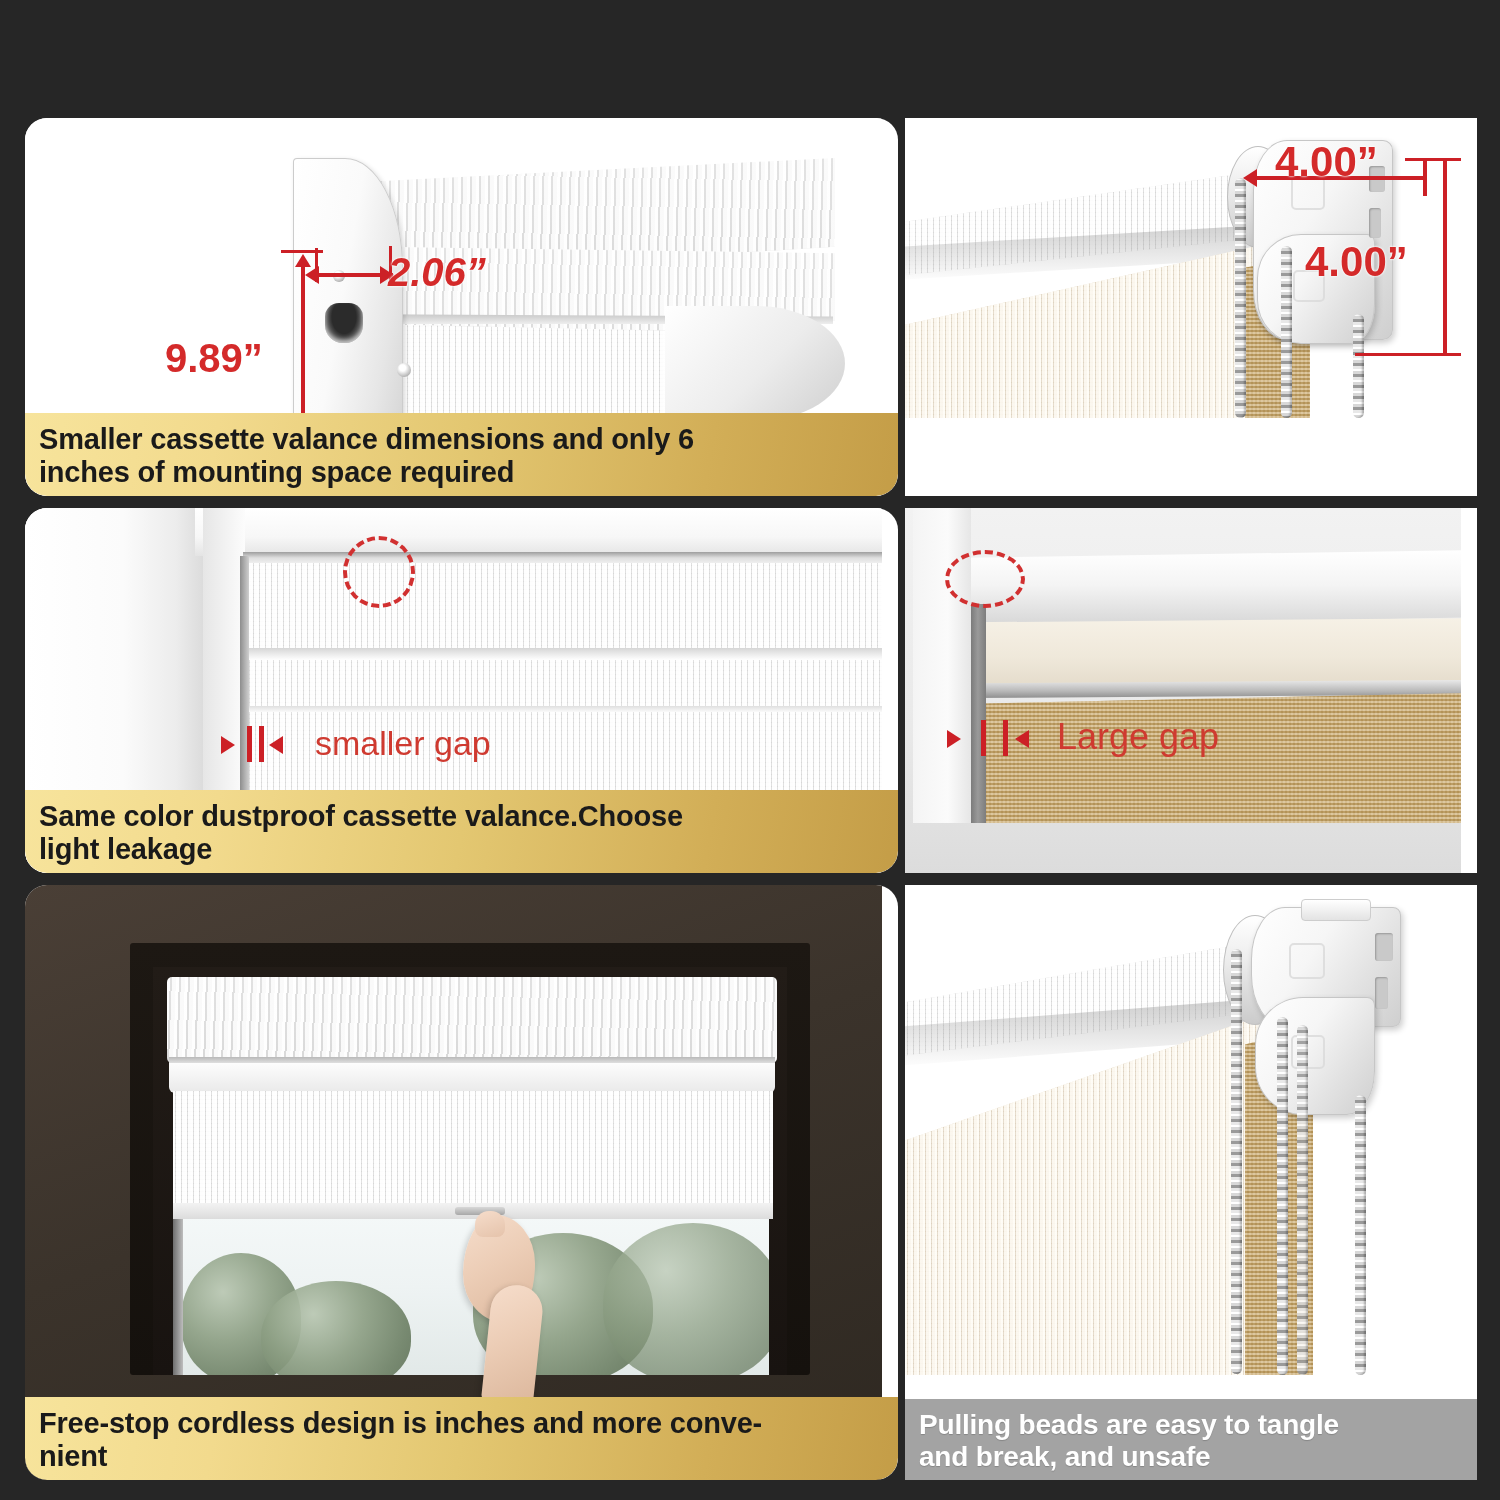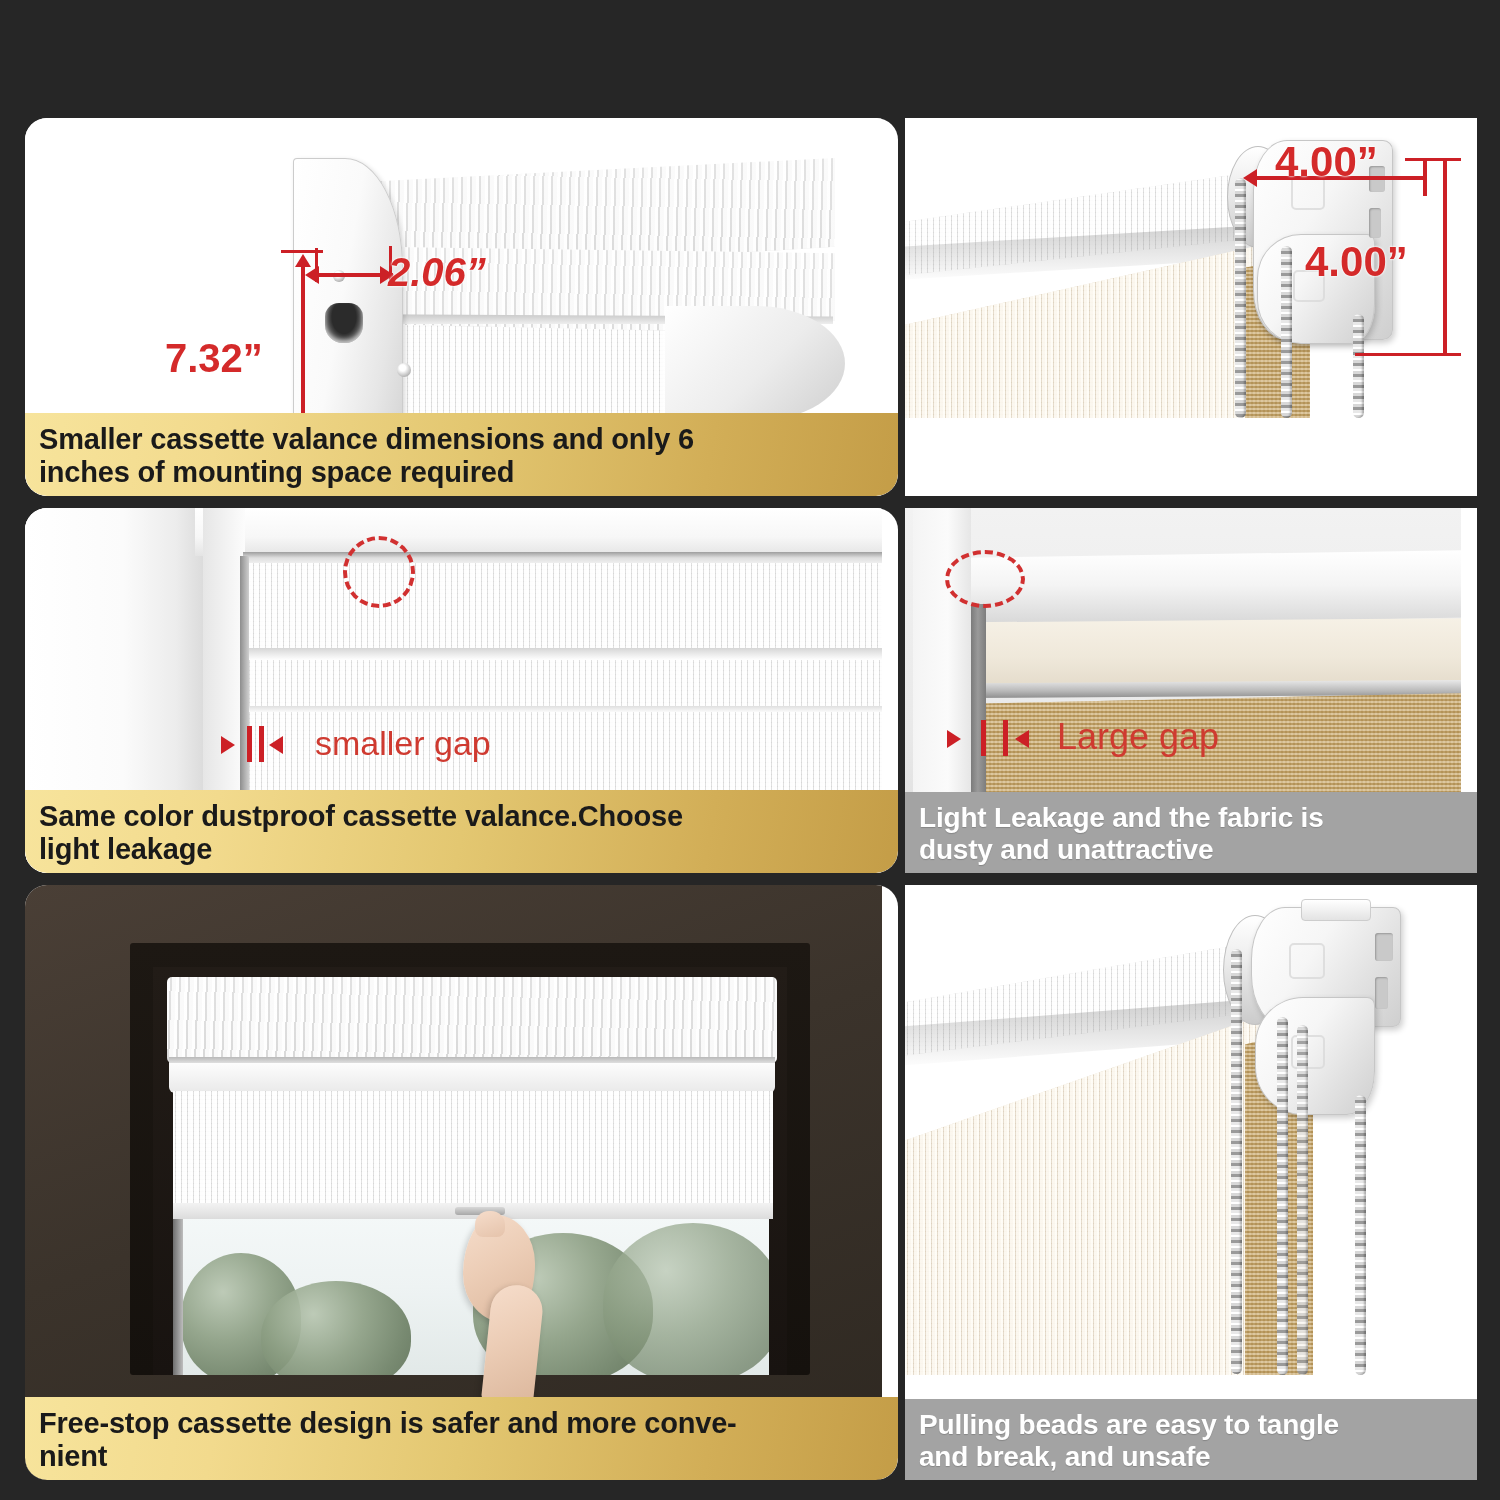--- a/index.html
+++ b/index.html
@@ -257,21 +257,21 @@
       <div class="arrow-r" style="left:355px; top:148px;"></div>
       <div class="dimline" style="left:290px; top:130px; width:3px; height:34px;"></div>
       <div class="dimline" style="left:364px; top:128px; width:3px; height:36px;"></div>
       <div class="dimlabel" style="left:363px; top:132px; font-size:40px;font-style:italic;">2.06”</div>
 
       <div class="dimline" style="left:276px; top:148px; width:4px; height:190px;"></div>
       <div class="arrow-u" style="left:270px; top:136px;"></div>
       <div class="arrow-d" style="left:270px; top:330px;"></div>
       <div class="dimline" style="left:256px; top:132px; width:42px; height:3px;"></div>
       <div class="dimline" style="left:256px; top:340px; width:42px; height:3px;"></div>
-      <div class="dimlabel" style="left:140px; top:218px; font-size:40px;">7.32”</div>
+      <div class="dimlabel" style="left:140px; top:218px; font-size:40px;">9.89”</div>
     </div>
 
     <div class="caption gold">Smaller cassette valance dimensions and only 6
 inches of mounting space required</div>
   </div>
 
   <div class="panel right row1">
     <div class="photo" style="height:100%;">
       <div class="bg-white"></div>
 
@@ -382,22 +382,20 @@
 
       <div class="dash-circle" style="left:40px; top:42px; width:80px; height:58px;"></div>
 
       <div class="arrow-r" style="left:42px; top:222px;"></div>
       <div class="gaptick" style="left:76px; top:212px; height:36px;"></div>
       <div class="gaptick" style="left:98px; top:212px; height:36px;"></div>
       <div class="arrow-l" style="left:110px; top:222px; border-right-color:#cc2026;"></div>
       <div class="gaptext" style="left:152px; top:208px; font-size:36px;">Large gap</div>
     </div>
 
-    <div class="caption gray">Light Leakage and the fabric is
-dusty and unattractive</div>
   </div>
 
   <div class="panel left row3">
     <div class="photo" style="height:100%;">
       <div class="wall"></div>
 
       <div class="recess" style="left:105px; top:58px; width:680px; height:432px; border-radius:3px;"></div>
       <div style="position:absolute; left:128px; top:82px; width:634px; height:408px;
                   background:linear-gradient(180deg,#221c17 0%,#181310 100%);"></div>
 
@@ -429,21 +427,21 @@
                   background:linear-gradient(180deg,#d8d8d8,#a8a8a8); border-radius:3px;"></div>
 
       <div class="hand" style="left:438px; top:330px; width:72px; height:108px;"></div>
       <div class="hand" style="left:462px; top:400px; width:52px; height:118px;
                   border-radius:28px 28px 6px 6px; transform:rotate(6deg);"></div>
       <div style="position:absolute; left:450px; top:326px; width:30px; height:26px;
                   background:linear-gradient(160deg,#f6ddcb,#e5c3ab);
                   border-radius:14px 14px 8px 8px;"></div>
     </div>
 
-    <div class="caption gold">Free-stop cassette design is safer and more conve-
+    <div class="caption gold">Free-stop cordless design is inches and more conve-
 nient</div>
   </div>
 
   <div class="panel right row3">
     <div class="photo" style="height:100%;">
       <div class="bg-white"></div>
 
       <div class="tex-white" style="position:absolute; left:-12px; top:52px; width:390px; height:120px;
                   clip-path: polygon(0 56%, 100% 0, 100% 60%, 0 100%);"></div>
       <div style="position:absolute; left:-12px; top:112px; width:390px; height:72px;

